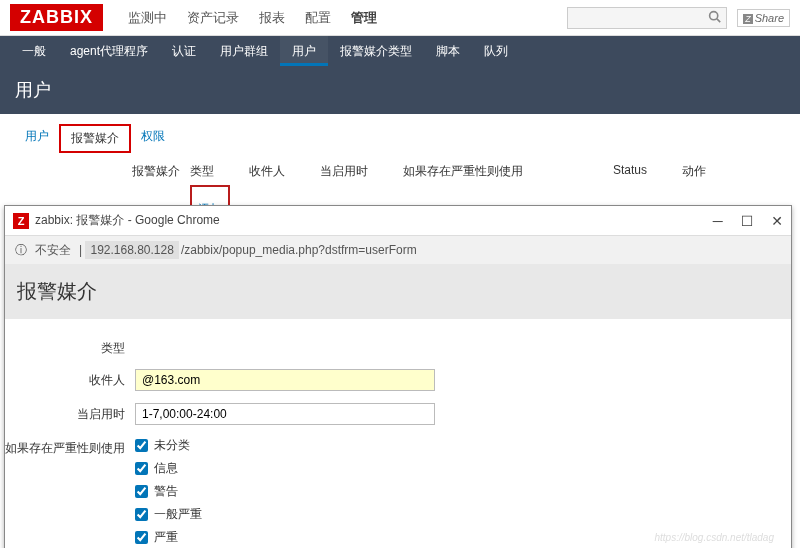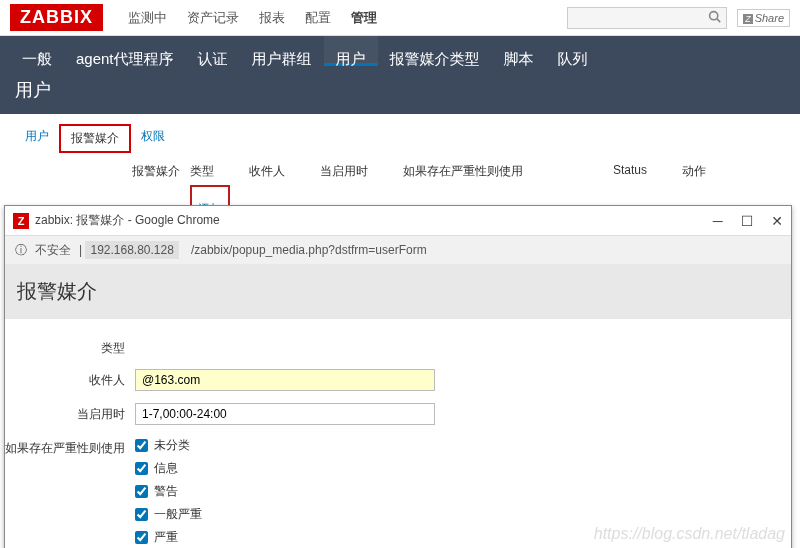--- a/index.html
+++ b/index.html
@@ -8,21 +8,21 @@
 .logo { background: #d40000; color: #fff; font-weight: bold; font-size: 18px; padding: 3px 10px; letter-spacing: 1px; }
 .main-nav { display: flex; margin-left: 15px; }
 .main-nav a { color: #555; text-decoration: none; padding: 0 10px; font-size: 13px; }
 .main-nav a.active { color: #404040; font-weight: bold; }
 .header-right { margin-left: auto; display: flex; align-items: center; gap: 10px; font-style: italic; }
 .search-box { width: 160px; height: 22px; background: #f5f5f5; border: 1px solid #ccc; display: flex; align-items: center; padding: 0 5px; }
 .search-box::after { content: ""; }
 .search-icon { color: #888; }
 .share-btn { font-size: 11px; color: #666; border: 1px solid #ccc; padding: 2px 5px; }
 .sub-nav { background: #3d4a5d; color: #fff; display: flex; height: 30px; align-items: center; padding: 0 10px; }
-.sub-nav a { color: #fff; text-decoration: none; padding: 8px 12px; font-size: 15px; height: 30px; line-height: 30px; }
+.sub-nav a { color: #fff; text-decoration: none; padding: 0 12px; font-size: 12px; height: 30px; line-height: 30px; }
 .sub-nav a.active { border-bottom: 3px solid #0275b8; background: rgba(255,255,255,0.05); }
 .title-bar { background: #3d4a5d; color: #fff; padding: 12px 15px; font-size: 18px; }
 .tabs { display: flex; padding: 10px 15px; }
 .tabs a { color: #0275b8; text-decoration: none; padding: 4px 10px; font-size: 12px; }
 .tabs a.active { color: #333; border: 2px solid #d40000; }
 .form-area { padding: 0 15px 10px 120px; }
 .form-row { display: flex; align-items: center; margin-bottom: 5px; }
 .form-label { width: 60px; text-align: right; color: #333; font-size: 12px; margin-right: 10px; }
 .link { color: #0275b8; font-size: 12px; }
 .link.boxed { border: 2px solid #b91c1c; padding: 14px 6px; display: inline-block; }
@@ -32,32 +32,32 @@
 .btn.primary { background: #0275b8; color: #fff; border-color: #0275b8; }
 .btn.disabled { color: #aaa; background: #f5f5f5; }
 
 .popup { position: absolute; top: 205px; left: 4px; width: 788px; border: 1px solid #888; background: #fff; box-shadow: 0 2px 5px rgba(0,0,0,.3); }
 .popup-titlebar { display: flex; align-items: center; height: 30px; padding: 0 8px; background: #fff; border-bottom: 1px solid #ddd; }
 .popup-titlebar .z { background: #d40000; color: #fff; width: 16px; height: 16px; font-size: 11px; font-weight: bold; text-align: center; line-height: 16px; margin-right: 6px; }
 .popup-titlebar .ttl { font-size: 12px; color: #444; }
 .popup-controls { margin-left: auto; display: flex; gap: 18px; color: #444; font-size: 14px; }
 .url-bar { display: flex; align-items: center; height: 28px; background: #f1f1f1; padding: 0 10px; font-size: 12px; color: #555; }
 .url-bar .insecure { margin: 0 8px; }
-.url-bar .ip { background: #e0e0e0; padding: 2px 5px; margin-right: 12px; }
+.url-bar .ip { background: #e0e0e0; padding: 2px 5px; margin-right: 2px; }
 .popup-title { font-size: 20px; color: #333; padding: 14px 12px; background: #e8e8e8; }
 .popup-body { padding: 18px 20px 18px 0; }
 .prow { display: flex; align-items: flex-start; margin-bottom: 12px; }
 .plabel { width: 130px; text-align: right; font-size: 12px; color: #333; padding-right: 10px; padding-top: 3px; }
 .select-box { border: 2px solid #d40000; padding: 1px; }
 .select-box select { font-size: 12px; padding: 1px 2px; border: 1px solid #aaa; }
 .text-input { border: 1px solid #bbb; padding: 3px 6px; font-size: 12px; width: 300px; }
 .yellow { background: #ffffcc; }
 .chk-list label { display: flex; align-items: center; font-size: 12px; color: #333; margin-bottom: 6px; }
 .chk-list input { margin-right: 6px; accent-color: #0275b8; }
-.watermark { position: absolute; bottom: 5px; right: 15px; color: #ddd; font-size: 16px; font-style: italic; }
+.watermark { position: absolute; bottom: 5px; right: 26px; color: #ddd; font-size: 10px; font-style: italic; }
 </style>
 </head>
 <body>
 
 <div class="top-header">
   <div class="logo">ZABBIX</div>
   <div class="main-nav">
     <a>监测中</a>
     <a>资产记录</a>
     <a>报表</a>

